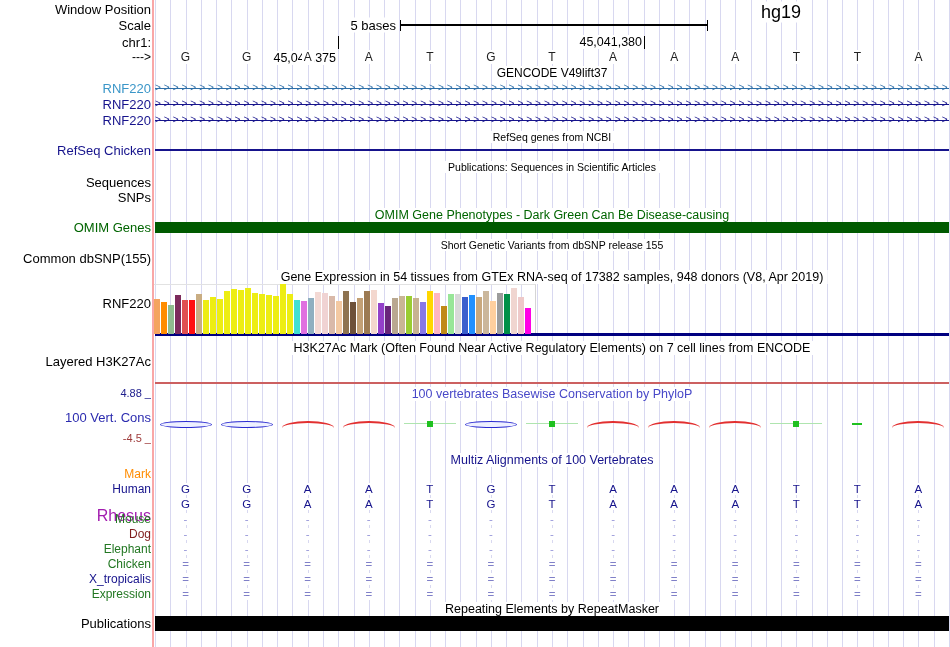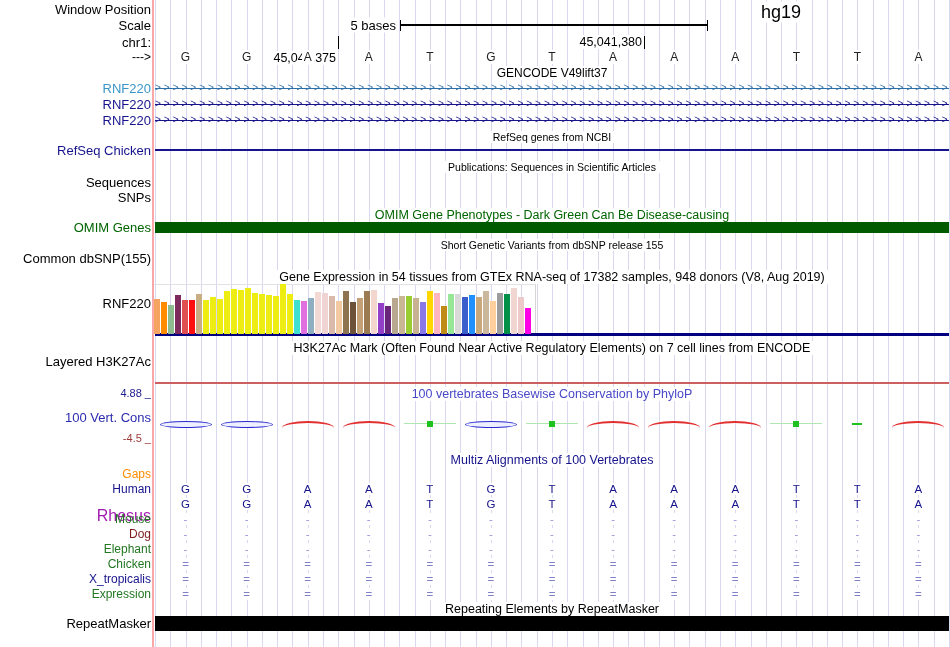--- a/index.html
+++ b/index.html
@@ -200,40 +200,40 @@
       <div class="glyph" style="left: 892.462px; top: 421px; width: 52px; height: 5px; border-top: 2px solid rgb(226, 48, 48); border-radius: 50% 50% 0px 0px / 100% 100% 0px 0px;"></div>
     </div>
   <div class="hline" style="left:155px;width:794px;top:616px;height:15px;background:#000"></div>
 
   <div id="generated">
       <div class="title" style="top: 73px; font-size: 12px; color: rgb(0, 0, 0);">GENCODE V49lift37</div>
       <div class="title" style="top: 137px; font-size: 10.5px; color: rgb(0, 0, 0);">RefSeq genes from NCBI</div>
       <div class="title" style="top: 167px; font-size: 10.5px; color: rgb(0, 0, 0);">Publications: Sequences in Scientific Articles</div>
       <div class="title" style="top: 215px; font-size: 12.5px; color: rgb(0, 100, 0);">OMIM Gene Phenotypes - Dark Green Can Be Disease-causing</div>
       <div class="title" style="top: 245px; font-size: 10.5px; color: rgb(0, 0, 0);">Short Genetic Variants from dbSNP release 155</div>
-      <div class="title" style="top: 277px; font-size: 12.5px; color: rgb(0, 0, 0);">Gene Expression in 54 tissues from GTEx RNA-seq of 17382 samples, 948 donors (V8, Aug 2019)</div>
+      <div class="title" style="top: 277px; font-size: 12.5px; color: rgb(0, 0, 0);">Gene Expression in 54 tissues from GTEx RNA-seq of 17382 samples, 948 donors (V8, Apr 2019)</div>
       <div class="title" style="top: 348px; font-size: 12.5px; color: rgb(0, 0, 0);">H3K27Ac Mark (Often Found Near Active Regulatory Elements) on 7 cell lines from ENCODE</div>
       <div class="title" style="top: 394px; font-size: 12.5px; color: rgb(72, 72, 200);">100 vertebrates Basewise Conservation by PhyloP</div>
       <div class="title" style="top: 460px; font-size: 12.5px; color: rgb(22, 19, 140);">Multiz Alignments of 100 Vertebrates</div>
       <div class="title" style="top: 609px; font-size: 12.5px; color: rgb(0, 0, 0);">Repeating Elements by RepeatMasker</div>
       <div class="lbl" style="top: 88px; font-size: 13px; color: rgb(58, 150, 200);">RNF220</div>
       <div class="lbl" style="top: 104px; font-size: 13px; color: rgb(22, 19, 140);">RNF220</div>
       <div class="lbl" style="top: 120px; font-size: 13px; color: rgb(22, 19, 140);">RNF220</div>
       <div class="lbl" style="top: 150px; font-size: 13px; color: rgb(22, 19, 140);">RefSeq Chicken</div>
       <div class="lbl" style="top: 182px; font-size: 13px; color: rgb(0, 0, 0);">Sequences</div>
       <div class="lbl" style="top: 197px; font-size: 13px; color: rgb(0, 0, 0);">SNPs</div>
       <div class="lbl" style="top: 227px; font-size: 13px; color: rgb(0, 100, 0);">OMIM Genes</div>
       <div class="lbl" style="top: 258px; font-size: 13px; color: rgb(0, 0, 0);">Common dbSNP(155)</div>
       <div class="lbl" style="top: 303px; font-size: 13px; color: rgb(0, 0, 0);">RNF220</div>
       <div class="lbl" style="top: 361px; font-size: 13px; color: rgb(0, 0, 0);">Layered H3K27Ac</div>
       <div class="lbl" style="top: 393px; font-size: 11px; color: rgb(32, 32, 142);">4.88 _</div>
       <div class="lbl" style="top: 417px; font-size: 13px; color: rgb(43, 43, 175);">100 Vert. Cons</div>
       <div class="lbl" style="top: 438px; font-size: 11px; color: rgb(158, 58, 58);">-4.5 _</div>
-      <div class="lbl" style="top: 474px; font-size: 12px; color: rgb(255, 140, 0);">Gaps</div>
-      <div class="lbl" style="top: 623px; font-size: 13px; color: rgb(0, 0, 0);">RepeatMasker</div>
+      <div class="lbl" style="top: 474px; font-size: 12px; color: rgb(255, 140, 0);">Mark</div>
+      <div class="lbl" style="top: 623px; font-size: 13px; color: rgb(0, 0, 0);">Publications</div>
       <div class="lbl" style="top: 489px; font-size: 12px; color: rgb(22, 19, 140);">Human</div>
       <div class="lbl" style="top: 516px; font-size: 16px; color: #a21caf;">Rhesus</div>
       <div class="lbl" style="top: 519px; font-size: 12px; color: rgb(34, 119, 34);">Mouse</div>
       <div class="lbl" style="top: 534px; font-size: 12px; color: #7f1d1d;">Dog</div>
       <div class="lbl" style="top: 549px; font-size: 12px; color: rgb(34, 119, 34);">Elephant</div>
       <div class="lbl" style="top: 564px; font-size: 12px; color: rgb(34, 119, 34);">Chicken</div>
       <div class="lbl" style="top: 579px; font-size: 12px; color: rgb(22, 19, 140);">X_tropicalis</div>
       <div class="lbl" style="top: 594px; font-size: 12px; color: rgb(34, 119, 34);">Expression</div>
       <div class="arrowline" style="top: 88px; background: rgb(46, 111, 168);"></div>
       <div class="arrowrow" style="top: 88px; color: rgb(46, 111, 168);">&gt;&gt;&gt;&gt;&gt;&gt;&gt;&gt;&gt;&gt;&gt;&gt;&gt;&gt;&gt;&gt;&gt;&gt;&gt;&gt;&gt;&gt;&gt;&gt;&gt;&gt;&gt;&gt;&gt;&gt;&gt;&gt;&gt;&gt;&gt;&gt;&gt;&gt;&gt;&gt;&gt;&gt;&gt;&gt;&gt;&gt;&gt;&gt;&gt;&gt;&gt;&gt;&gt;&gt;&gt;&gt;&gt;&gt;&gt;&gt;&gt;&gt;&gt;&gt;&gt;&gt;&gt;&gt;&gt;&gt;&gt;&gt;&gt;&gt;&gt;&gt;&gt;&gt;&gt;&gt;&gt;&gt;&gt;&gt;&gt;&gt;&gt;&gt;&gt;&gt;&gt;&gt;&gt;&gt;&gt;&gt;&gt;&gt;&gt;&gt;</div>

